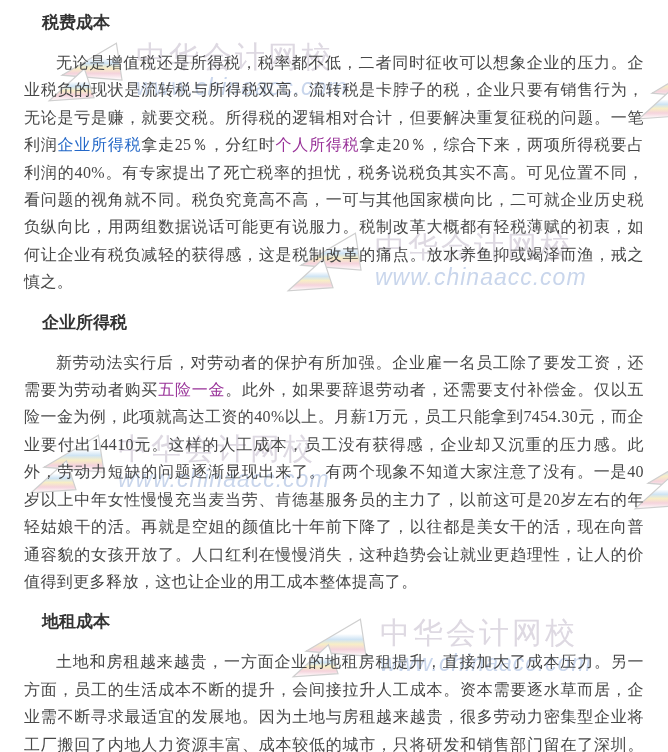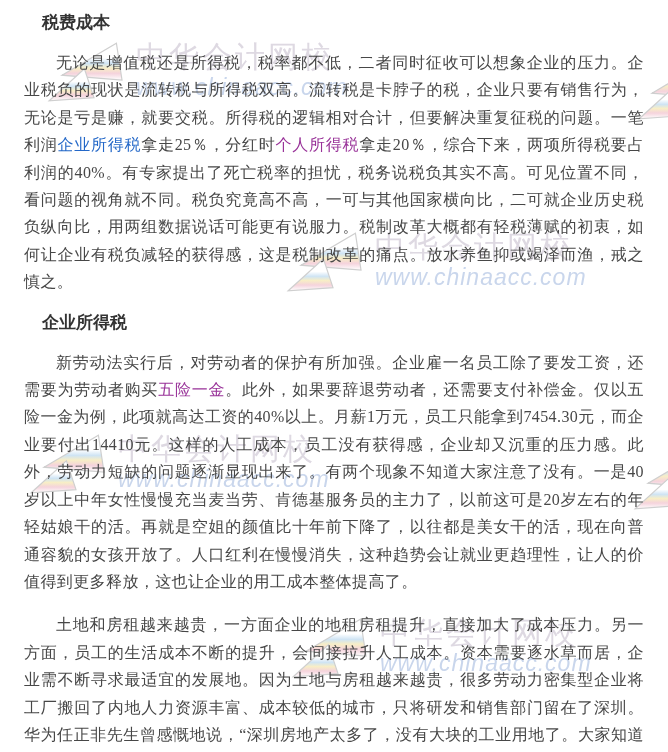--- a/index.html
+++ b/index.html
@@ -147,17 +147,18 @@
     <h3 class="sec-heading">税费成本</h3>
     <p class="sec-para"><span>无论是增值税还是所得税，税率都不低，二者同时征收可以想象企业的压力。企业税负的现状是流转税与所得税双高。流转税是卡脖子的税，企业只要有销售行为，无论是亏是赚，就要交税。所得税的逻辑相对合计，但要解决重复征税的问题。一笔利润</span><a class="link-blue">企业所得税</a><span>拿走25％，分红时</span><a class="link-purple">个人所得税</a><span>拿走20％，综合下来，两项所得税要占利润的40%。有专家提出了死亡税率的担忧，税务说税负其实不高。可见位置不同，看问题的视角就不同。税负究竟高不高，一可与其他国家横向比，二可就企业历史税负纵向比，用两组数据说话可能更有说服力。税制改革大概都有轻税薄赋的初衷，如何让企业有税负减轻的获得感，这是税制改革的痛点。放水养鱼抑或竭泽而渔，戒之慎之。</span></p>
   </section>
 
   <section>
     <h3 class="sec-heading">企业所得税</h3>
     <p class="sec-para"><span>新劳动法实行后，对劳动者的保护有所加强。企业雇一名员工除了要发工资，还需要为劳动者购买</span><a class="link-purple">五险一金</a><span>。此外，如果要辞退劳动者，还需要支付补偿金。仅以五险一金为例，此项就高达工资的40%以上。月薪1万元，员工只能拿到7454.30元，而企业要付出14410元。这样的人工成本，员工没有获得感，企业却又沉重的压力感。此外，劳动力短缺的问题逐渐显现出来了。有两个现象不知道大家注意了没有。一是40岁以上中年女性慢慢充当麦当劳、肯德基服务员的主力了，以前这可是20岁左右的年轻姑娘干的活。再就是空姐的颜值比十年前下降了，以往都是美女干的活，现在向普通容貌的女孩开放了。人口红利在慢慢消失，这种趋势会让就业更趋理性，让人的价值得到更多释放，这也让企业的用工成本整体提高了。</span></p>
   </section>
 
   <section>
+    <h3 class="sec-heading">地租成本</h3>
     <p class="sec-para"><span>土地和房租越来越贵，一方面企业的地租房租提升，直接加大了成本压力。另一方面，员工的生活成本不断的提升，会间接拉升人工成本。资本需要逐水草而居，企业需不断寻求最适宜的发展地。因为土地与房租越来越贵，很多劳动力密集型企业将工厂搬回了内地人力资源丰富、成本较低的城市，只将研发和销售部门留在了深圳。华为任正非先生曾感慨地说，“深圳房地产太多了，没有大块的工业用地了。大家知道大工业的发展，每一个公司都需要一定的发展空间”。早在2012年，华为就在东莞松山湖注册了华为终端（东莞）有限公司，打造新的基地。</span></p>
   </section>
 
 </main>
 </div>
 
 </body></html>

